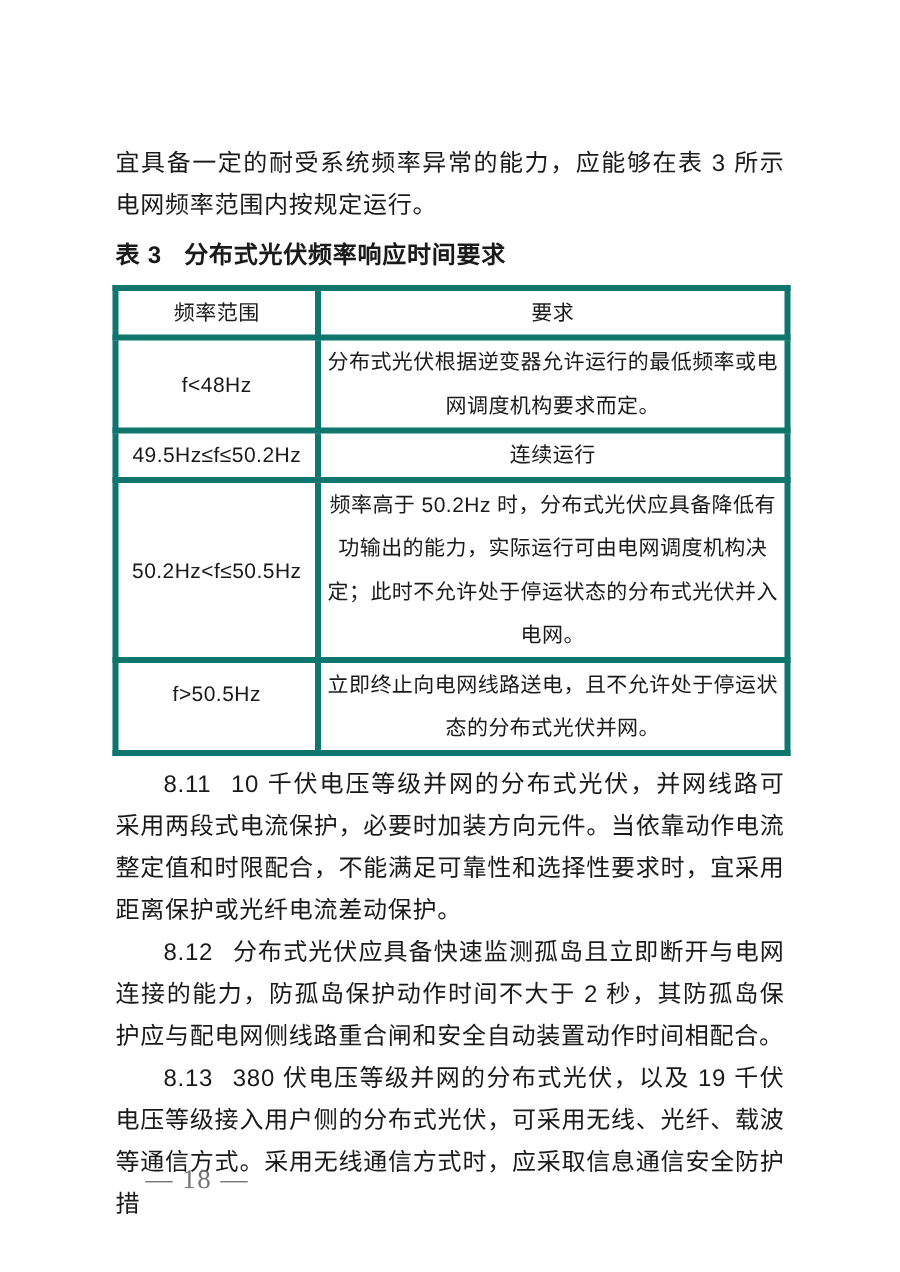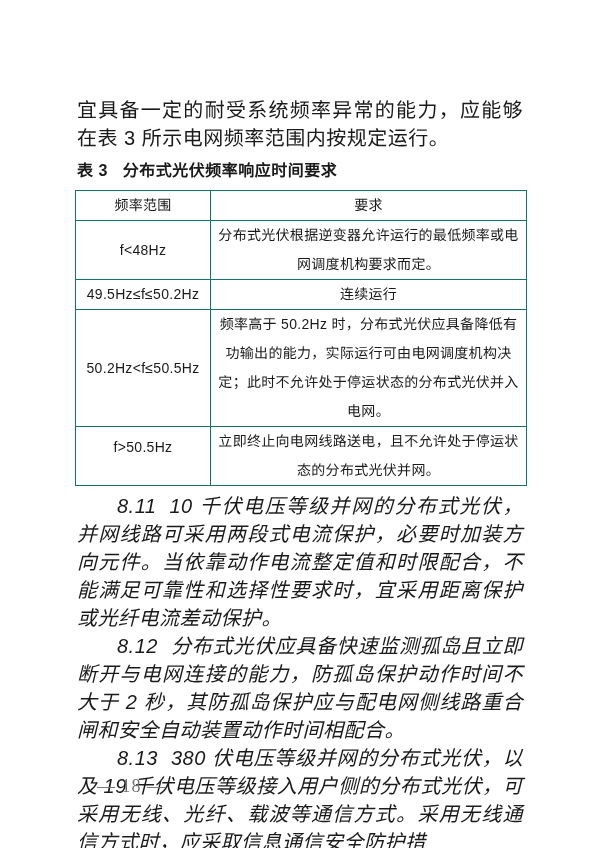--- a/index.html
+++ b/index.html
@@ -11,46 +11,46 @@
     color: #1a1a1a;
     overflow: hidden;
   }
   .content {
     position: absolute;
     left: 77px;
     top: 96px;
     width: 446px;
   }
   .body-par {
-    font-size: 20px;
+    font-size: 16px;
     line-height: 28px;
     text-align: justify;
     letter-spacing: 0.5px;
   }
-  .indent { text-indent: 2em; font-style: italic; }
+  .indent { text-indent: 2em; }
   .sec-num { margin-right: 13px; }
   .table-caption {
     margin-top: 5px;
     height: 28px;
     line-height: 28px;
     font-size: 16px;
     font-weight: bold;
     letter-spacing: 0.5px;
   }
   .caption-label { margin-right: 15px; }
   table.freq-table {
     margin-top: 5px;
     margin-left: -2px;
     width: 452px;
     border-collapse: collapse;
     table-layout: fixed;
     font-size: 14px;
   }
   table.freq-table th, table.freq-table td {
-    border: 1px solid #0f766e;
+    border: 4px solid #0f766e;
     text-align: center;
     vertical-align: middle;
     line-height: 29px;
     padding: 0 3px;
     font-weight: normal;
     letter-spacing: 0.3px;
   }
   col.c-range { width: 135px; }
   thead tr        { height: 27px; }
   tbody tr.row-0  { height: 58px; }

